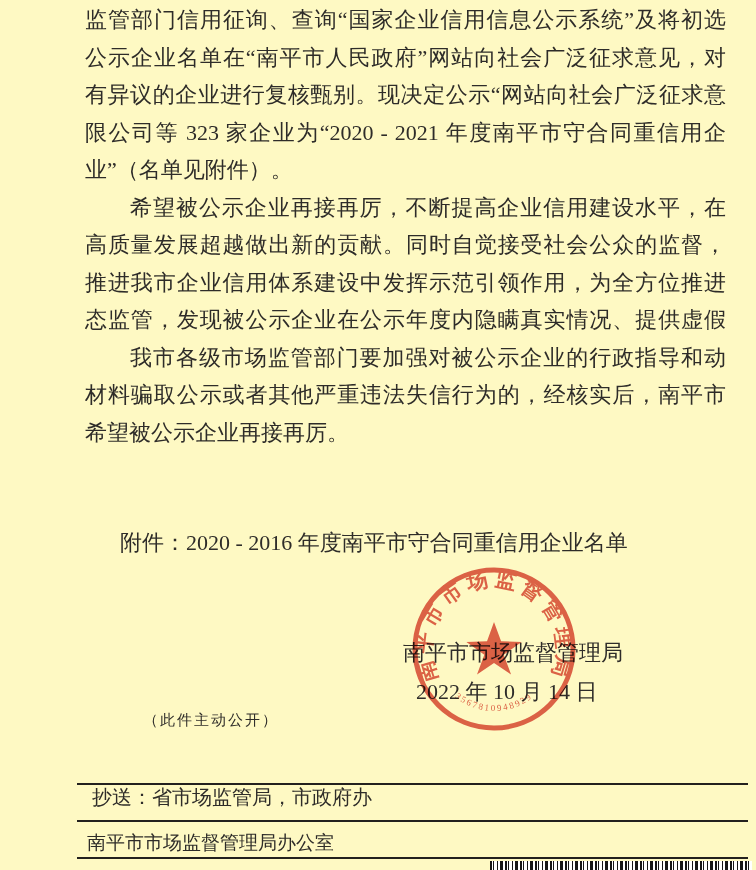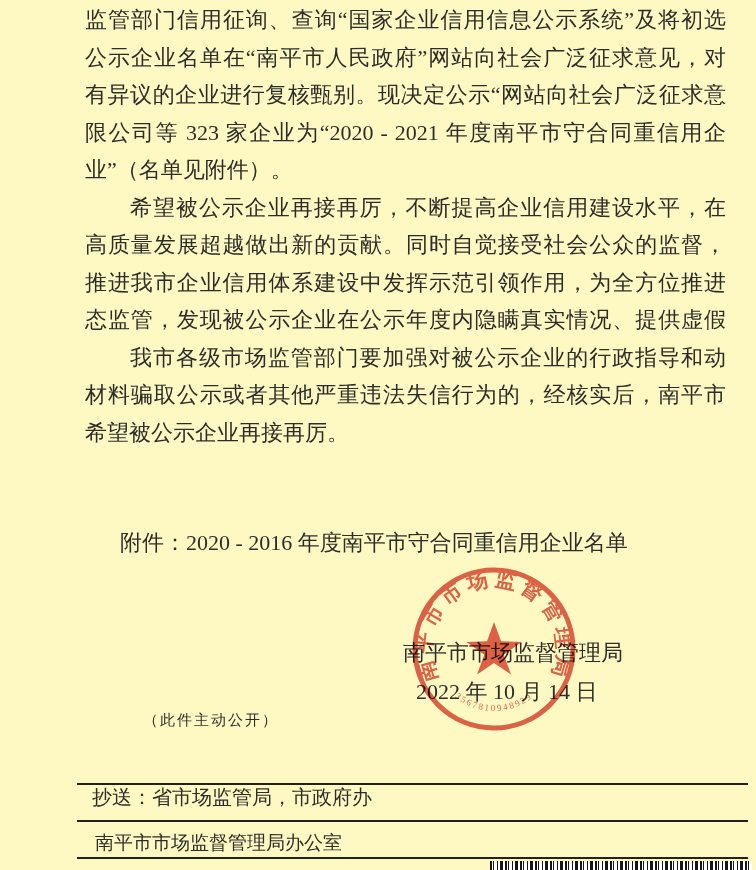--- a/index.html
+++ b/index.html
@@ -88,21 +88,20 @@
     top: 784px;
     font-size: 20px;
     white-space: nowrap;
   }
   .office {
     position: absolute;
     left: 87px;
     top: 830px;
     font-size: 19px;
     white-space: nowrap;
-    margin-left: 8px;
   }
   .print-date {
     position: absolute;
     right: 53px;
     top: 830px;
     font-size: 20px;
     white-space: nowrap;
   }
   .barcode {
     position: absolute;

